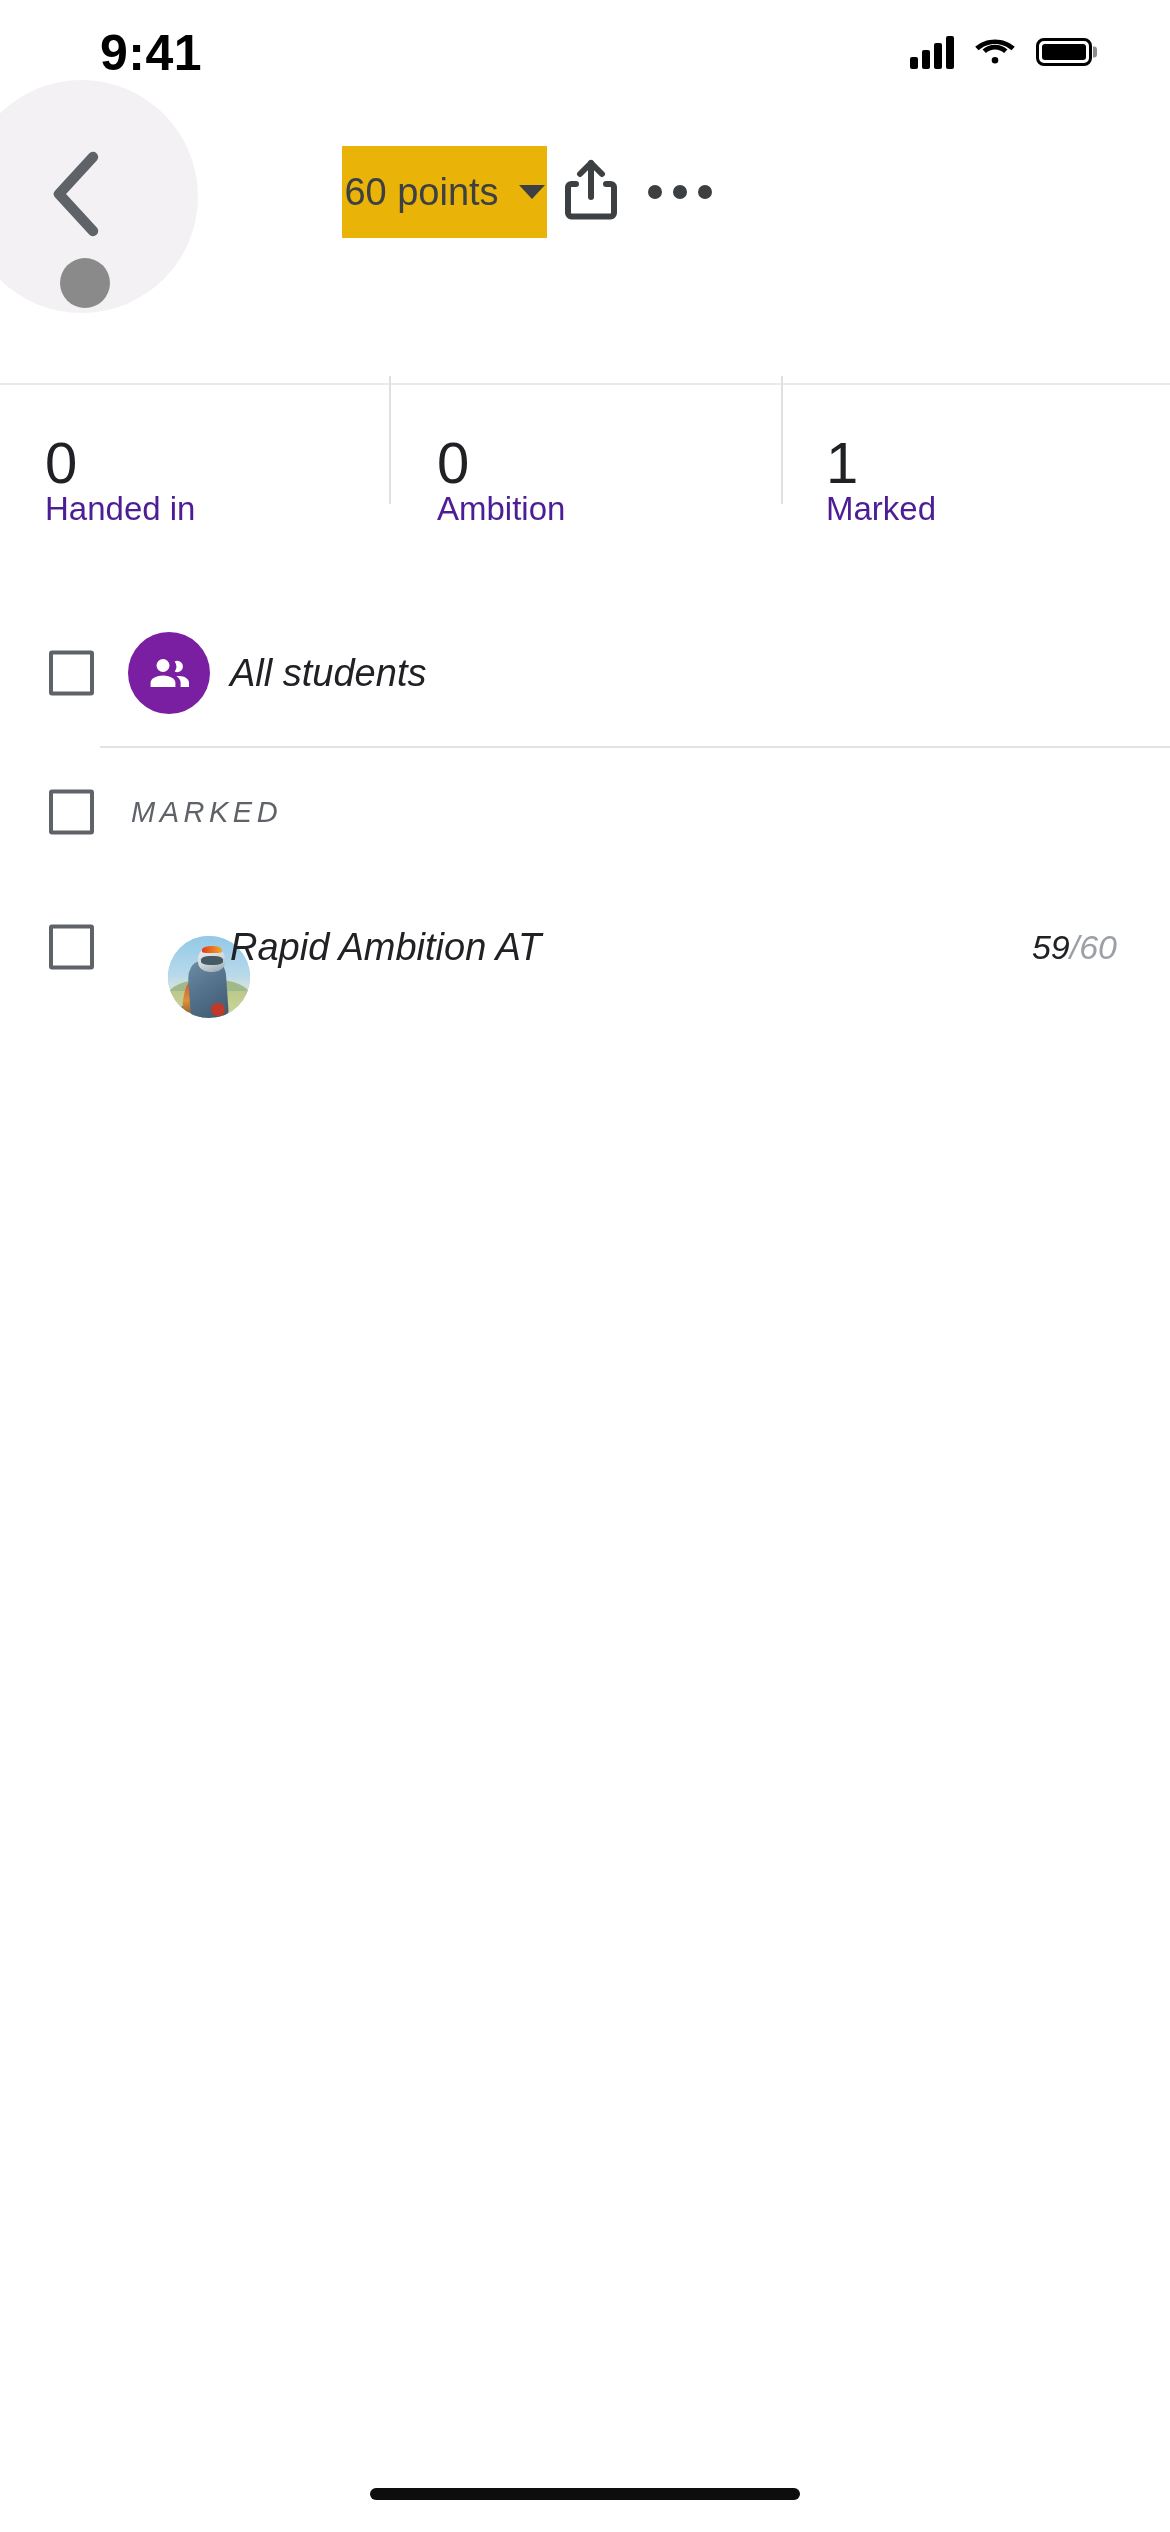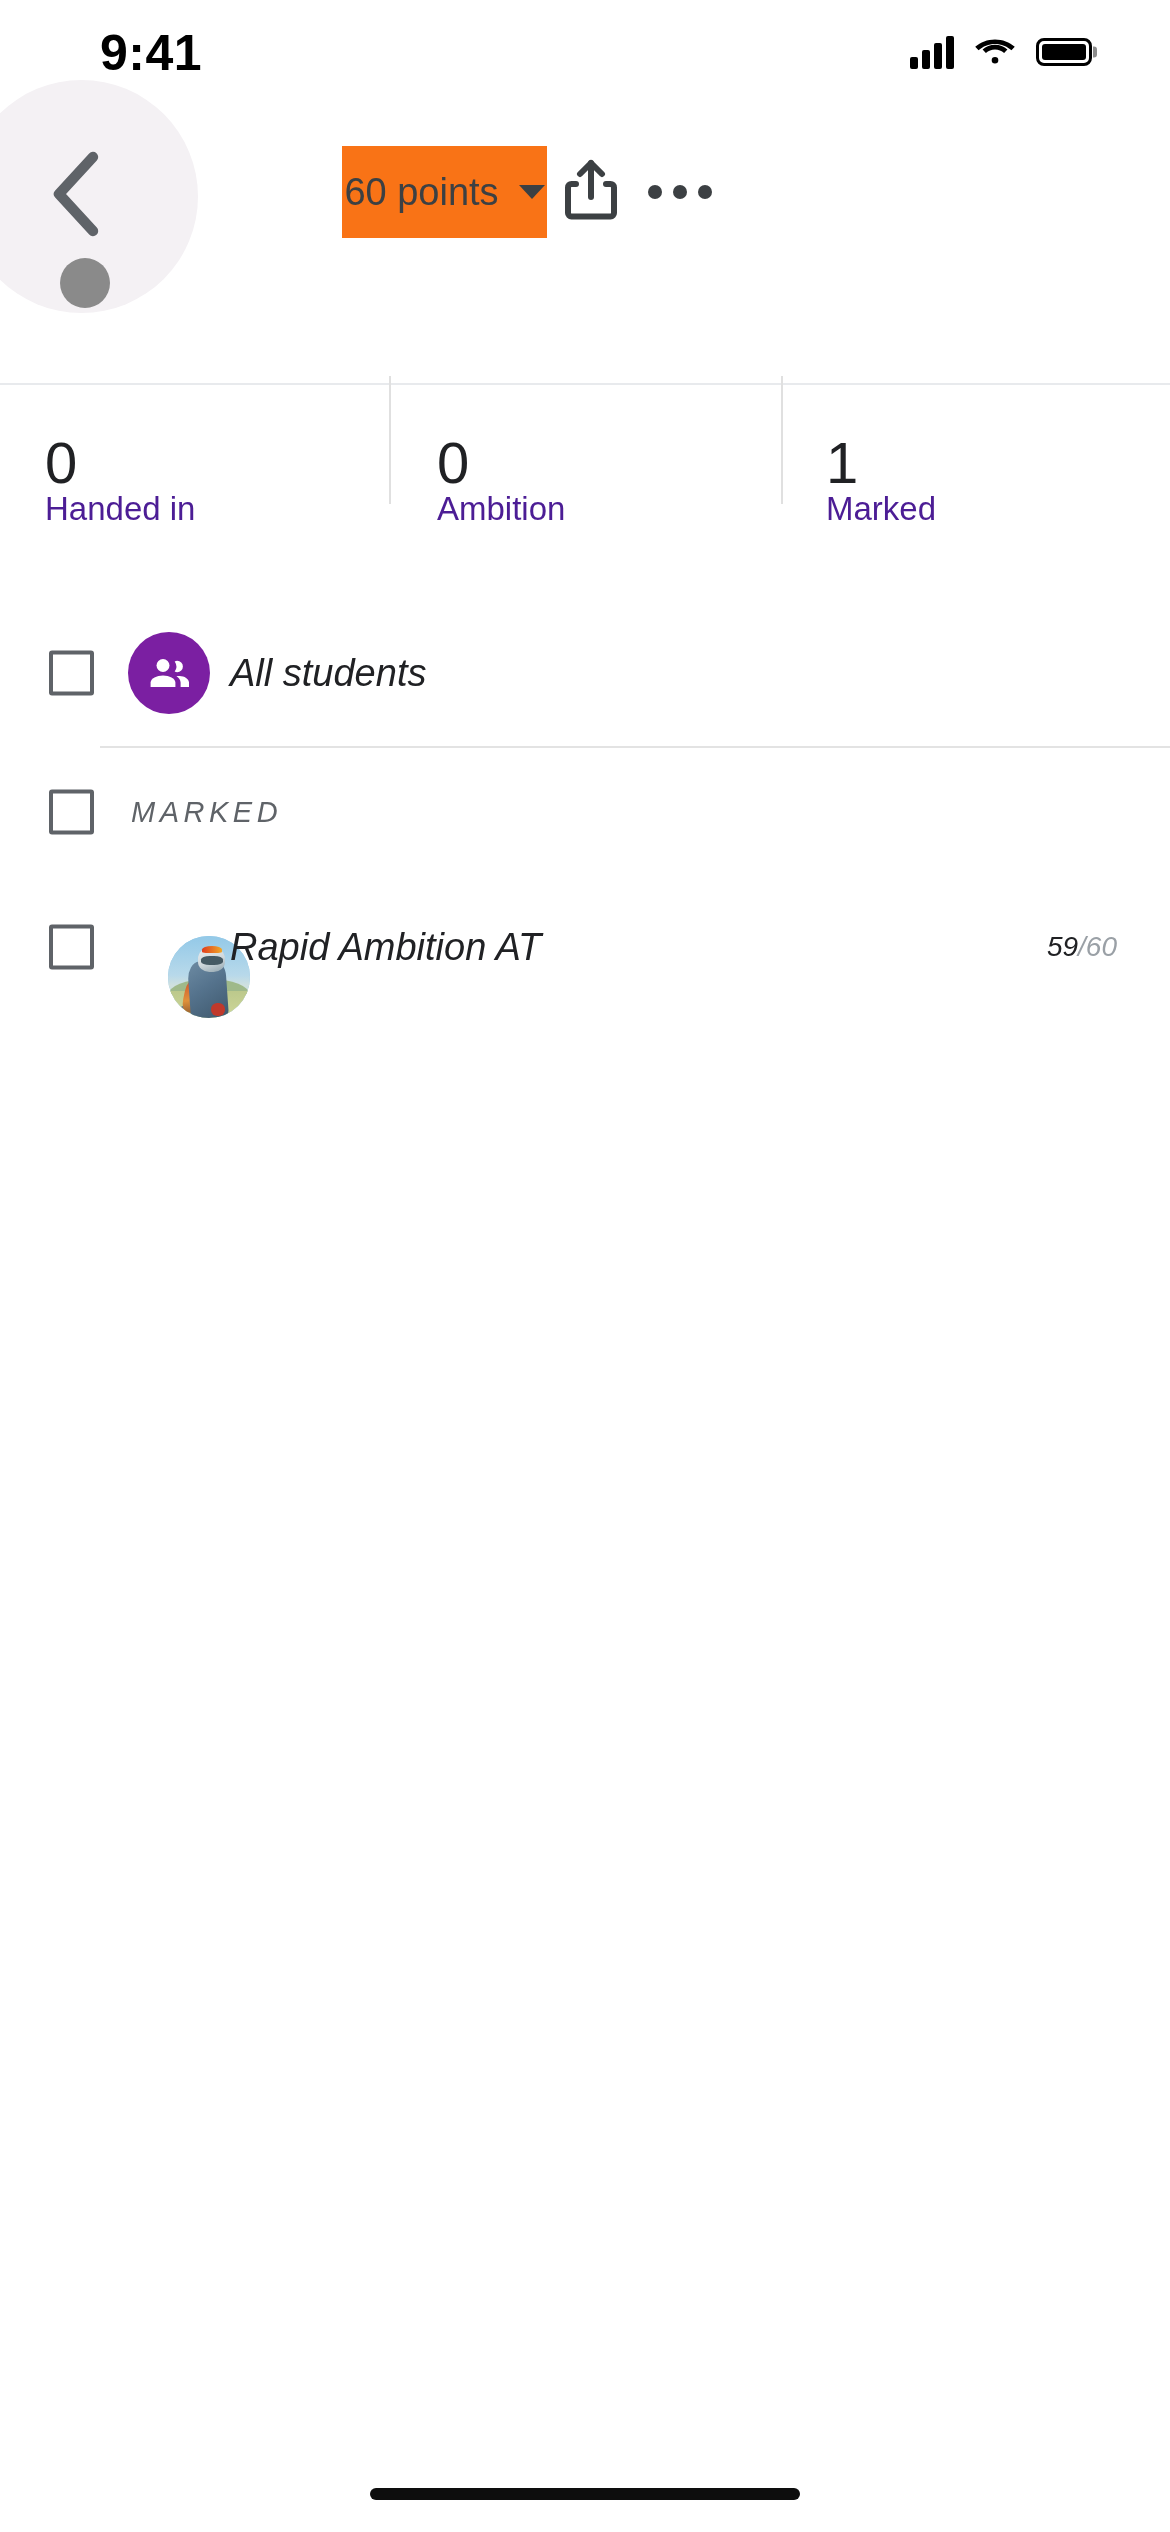--- a/index.html
+++ b/index.html
@@ -57,21 +57,21 @@
   }
   .back-btn svg { display:block; }
   .touch-dot {
     position:absolute; left:60px; top:158px;
     width:50px; height:50px; border-radius:50%;
     background:#8a8a8a;
   }
   .points-chip {
     position:absolute; left:342px; top:46px;
     width:205px; height:92px;
-    background:#f97316;
+    background:#eab308;
     display:flex; align-items:center; justify-content:center; gap:20px;
   }
   .points-label { font-size:38px; color:#3c4043; line-height:1; }
   .caret { width:0;height:0;border-left:13px solid transparent;border-right:13px solid transparent;border-top:14px solid #3c4043; }
   .share-btn { position:absolute; left:556px; top:48px; width:88px; height:88px; display:flex; align-items:center; justify-content:center; }
   .more-btn  { position:absolute; left:638px; top:48px; width:88px; height:88px; display:flex; align-items:center; justify-content:center; }
   .dots { display:flex; gap:11px; }
   .dots span { width:14px; height:14px; border-radius:50%; background:#3c4043; display:block; }
 
   
@@ -122,21 +122,21 @@
   }
   .avatar-circle.group { background:#7b1fa2; }
   .row-label {
     position:absolute; left:230px; font-size:38px; color:#202124; line-height:1;
   }
   .section-label {
     position:absolute; left:131px; font-size:29px; color:#5f6368;
     letter-spacing:4.5px; line-height:1;
   }
   .row-score {
-    position:absolute; right:53px; font-size:28px; line-height:1;
+    position:absolute; right:53px; font-size:34px; line-height:1;
   }
   .row-score .earned { color:#202124; }
   .row-score .total  { color:#9aa0a6; }
   .divider {
     position:absolute; left:100px; width:1070px; height:2px; background:#e3e3e3;
   }
 
   
   .photo-avatar { position:relative; background:#8fc4e3; }
   .pa-sky   { position:absolute; inset:0; background:linear-gradient(180deg,#93c9e8 0%,#b8d9ea 48%,#cfe0df 60%); }

